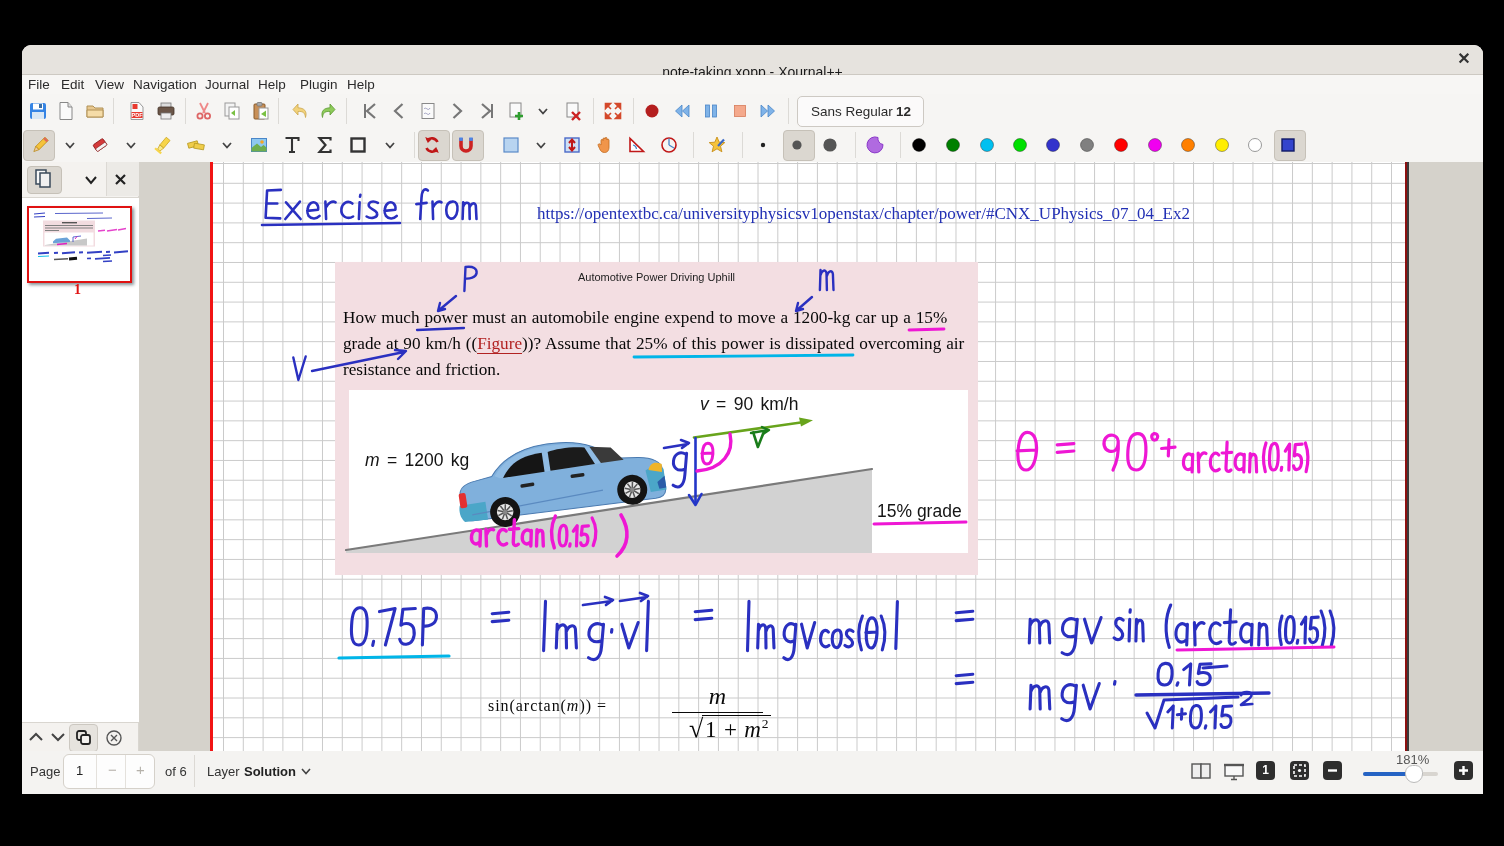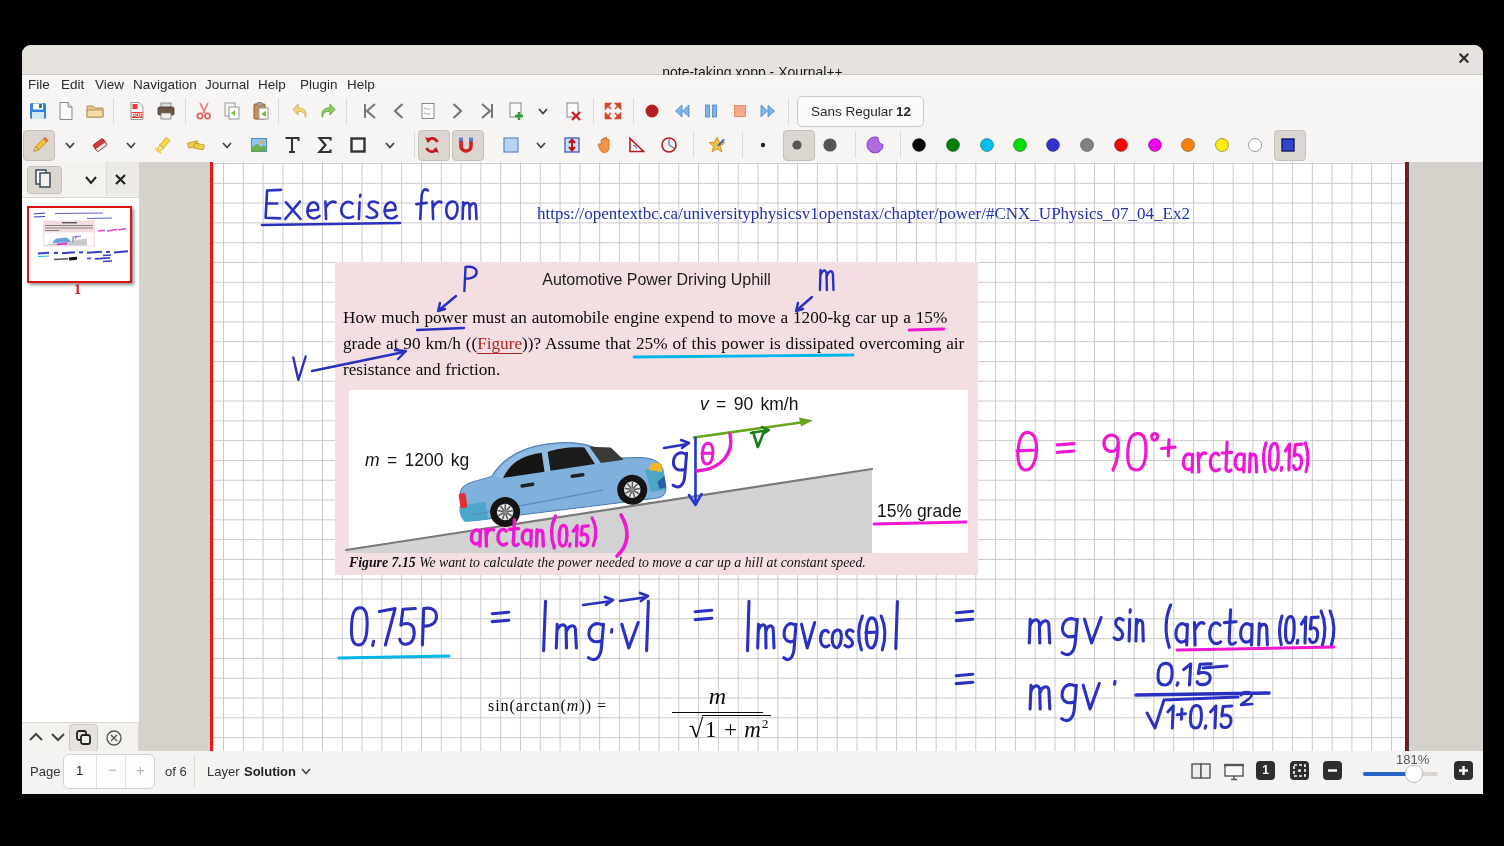--- a/index.html
+++ b/index.html
@@ -365,24 +365,23 @@
           <svg style="position:absolute;left:83px;top:6px" width="18" height="18">
             <circle cx="9" cy="9" r="7" fill="none" stroke="#555" stroke-width="1.4"></circle>
             <path d="M6 6 L12 12 M12 6 L6 12" stroke="#555" stroke-width="1.4"></path>
           </svg>
         </div>
     <div class="" style="position: absolute; left: 0px; top: 120px; width: 111px; text-align: center; color: rgb(224, 18, 18); font-size: 14px; font-weight: bold; font-family: &quot;Liberation Serif&quot;, serif;">1</div>
       </div>
     <div class="canvas">
       <div class="page">
         <div class="pink">
-          <div style="position:absolute;left:0;top:9px;width:643px;text-align:center;font-size:16px;color:#1d1d1d;">Automotive Power Driving Uphill</div>
+          <div style="position:absolute;left:0;top:9px;width:643px;text-align:center;font-size:11px;color:#1d1d1d;">Automotive Power Driving Uphill</div>
           <div style="position:absolute;left:8px;top:43px;width:632px;font-family:'Liberation Serif',serif;font-size:17.2px;line-height:26px;color:#080808;word-spacing:0.6px;" id="para">How much power must an automobile engine expend to move a 1200-kg car up a 15% grade at 90 km/h ((<span style="color:#b22222;border-bottom:1.6px solid #b22222;">Figure</span>))? Assume that 25% of this power is dissipated overcoming air resistance and friction.</div>
           <div class="figbox"></div>
-          <div style="position:absolute;left:14px;top:293px;width:620px;font-family:'Liberation Serif',serif;font-style:italic;font-size:13.8px;color:#111;"><b>Figure 7.15</b> We want to calculate the power needed to move a car up a hill at constant speed.</div>
         </div>
         <div class="urltext" style="left:324px;top:42px;">https://opentextbc.ca/universityphysicsv1openstax/chapter/power/#CNX_UPhysics_07_04_Ex2</div>
         <div class="serif" style="position:absolute;left:275px;top:535px;font-size:16px;letter-spacing:0.95px;color:#0a0a0a;white-space:nowrap;">sin(arctan(<i>m</i>)) =</div>
         <div class="serif" style="position:absolute;left:459px;top:521px;width:91px;text-align:center;font-size:24px;font-style:italic;color:#0a0a0a;">m</div>
         <div style="position:absolute;left:459px;top:549.5px;width:91px;height:1.8px;background:#0a0a0a;"></div>
         <div class="serif" style="position:absolute;left:476px;top:552px;font-size:23px;letter-spacing:0.8px;color:#0a0a0a;white-space:nowrap;"><span style="font-size:26px;">√</span><span style="display:inline-block;border-top:1.8px solid #0a0a0a;margin-left:-2px;padding:0 2px 0 3px;">1 + <i>m</i><sup style="font-size:13.5px;">2</sup></span></div>
       </div>
       <div class="pageshadow"></div>
       <svg class="overlay" id="inksvg" width="1344" height="589" viewBox="139 162 1344 589">
           <polygon points="346,550 872,469 872,553 346,553" fill="#d2d2d2"></polygon>

